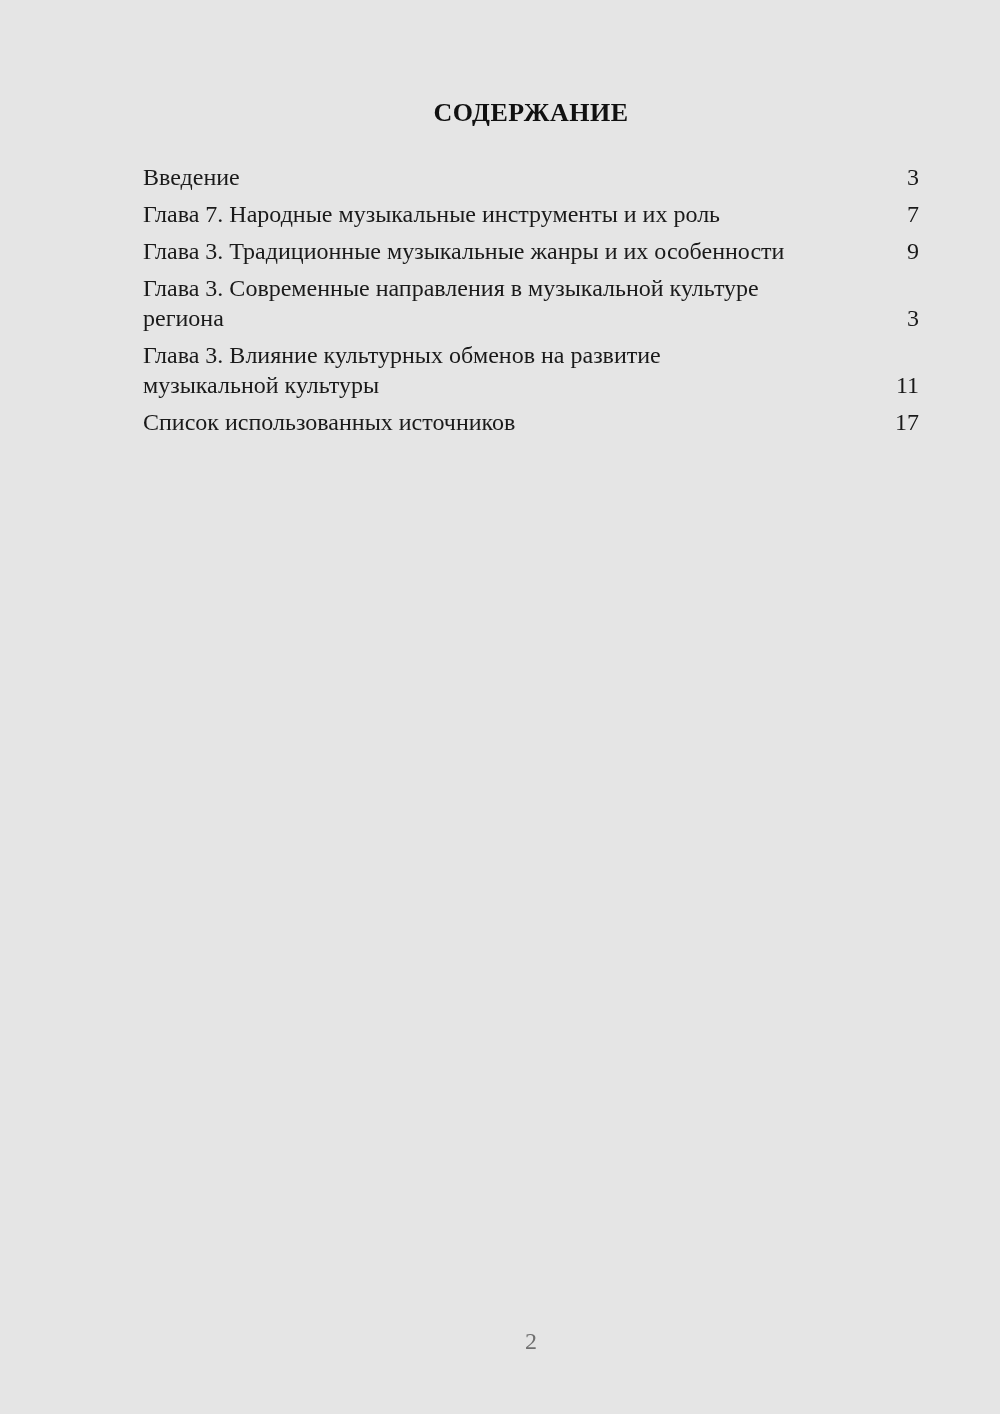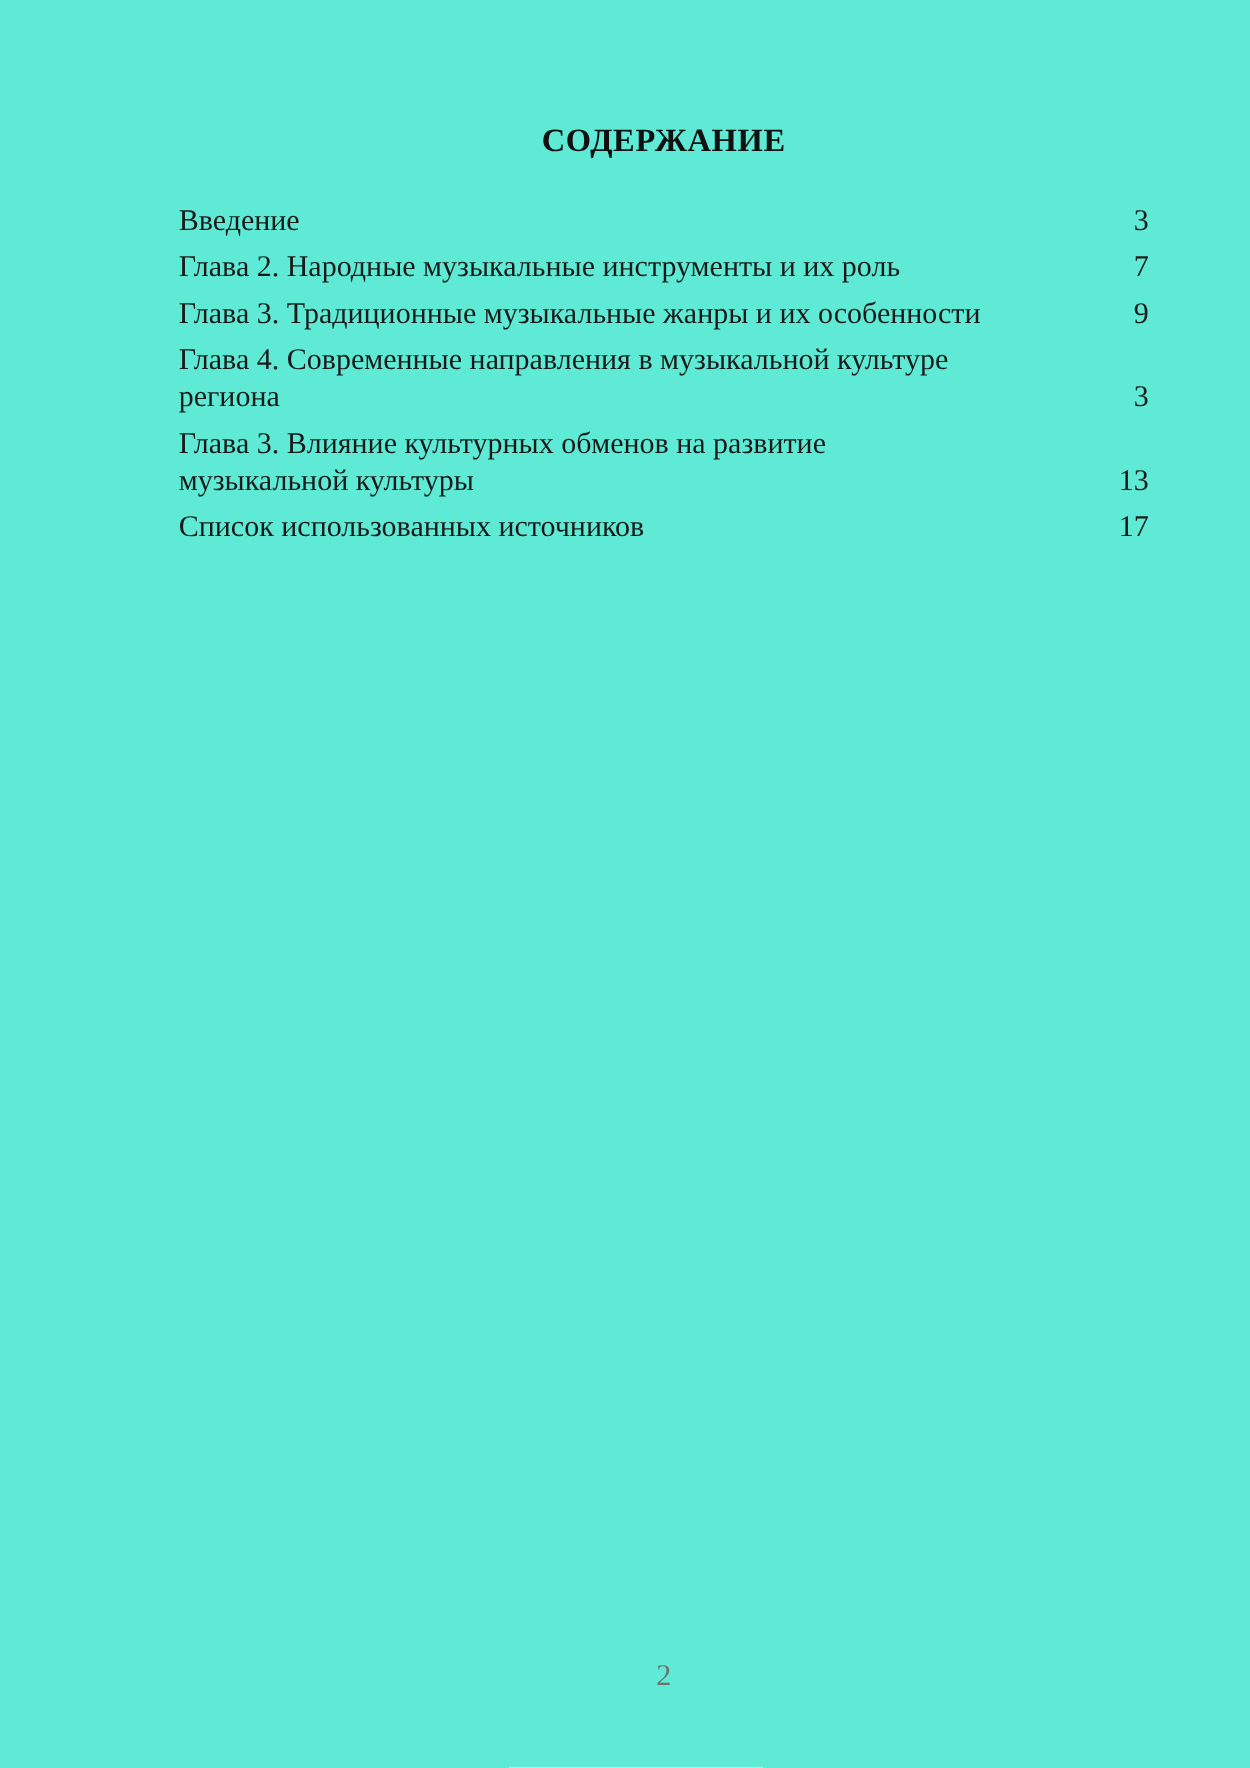--- a/index.html
+++ b/index.html
@@ -1,21 +1,21 @@
 <!DOCTYPE html>
 <html><head>
 <meta charset="utf-8">
 <style>
   * { margin: 0; padding: 0; box-sizing: border-box; }
   html, body { background: #ffffff; }
   .page {
     position: relative;
     width: 1000px;
     height: 1414px;
-    background: #5eead4;
+    background: #e5e5e5;
     font-family: "Liberation Serif", "DejaVu Serif", serif;
     color: #1a1a1a;
     overflow: hidden;
     margin: 0 auto;
   }
   .content {
     position: absolute;
     left: 143px;
     top: 96px;
     width: 776px;
@@ -68,39 +68,39 @@
 
     <div class="toc">
 
       <div class="toc-row">
         <span class="toc-text">Введение</span>
         <span class="toc-page">3</span>
       </div>
 
 
       <div class="toc-row">
-        <span class="toc-text">Глава 2. Народные музыкальные инструменты и их роль</span>
+        <span class="toc-text">Глава 7. Народные музыкальные инструменты и их роль</span>
         <span class="toc-page">7</span>
       </div>
 
       <div class="toc-row">
         <span class="toc-text">Глава 3. Традиционные музыкальные жанры и их особенности</span>
         <span class="toc-page">9</span>
       </div>
 
       <div class="toc-row">
-        <span class="toc-text">Глава 4. Современные направления в музыкальной культуре
+        <span class="toc-text">Глава 3. Современные направления в музыкальной культуре
 региона</span>
         <span class="toc-page">3</span>
       </div>
 
       <div class="toc-row">
         <span class="toc-text">Глава 3. Влияние культурных обменов на развитие
 музыкальной культуры</span>
-        <span class="toc-page">13</span>
+        <span class="toc-page">11</span>
       </div>
 
 
       <div class="toc-row">
         <span class="toc-text">Список использованных источников</span>
         <span class="toc-page">17</span>
       </div>
 
     </div>
   </div>

